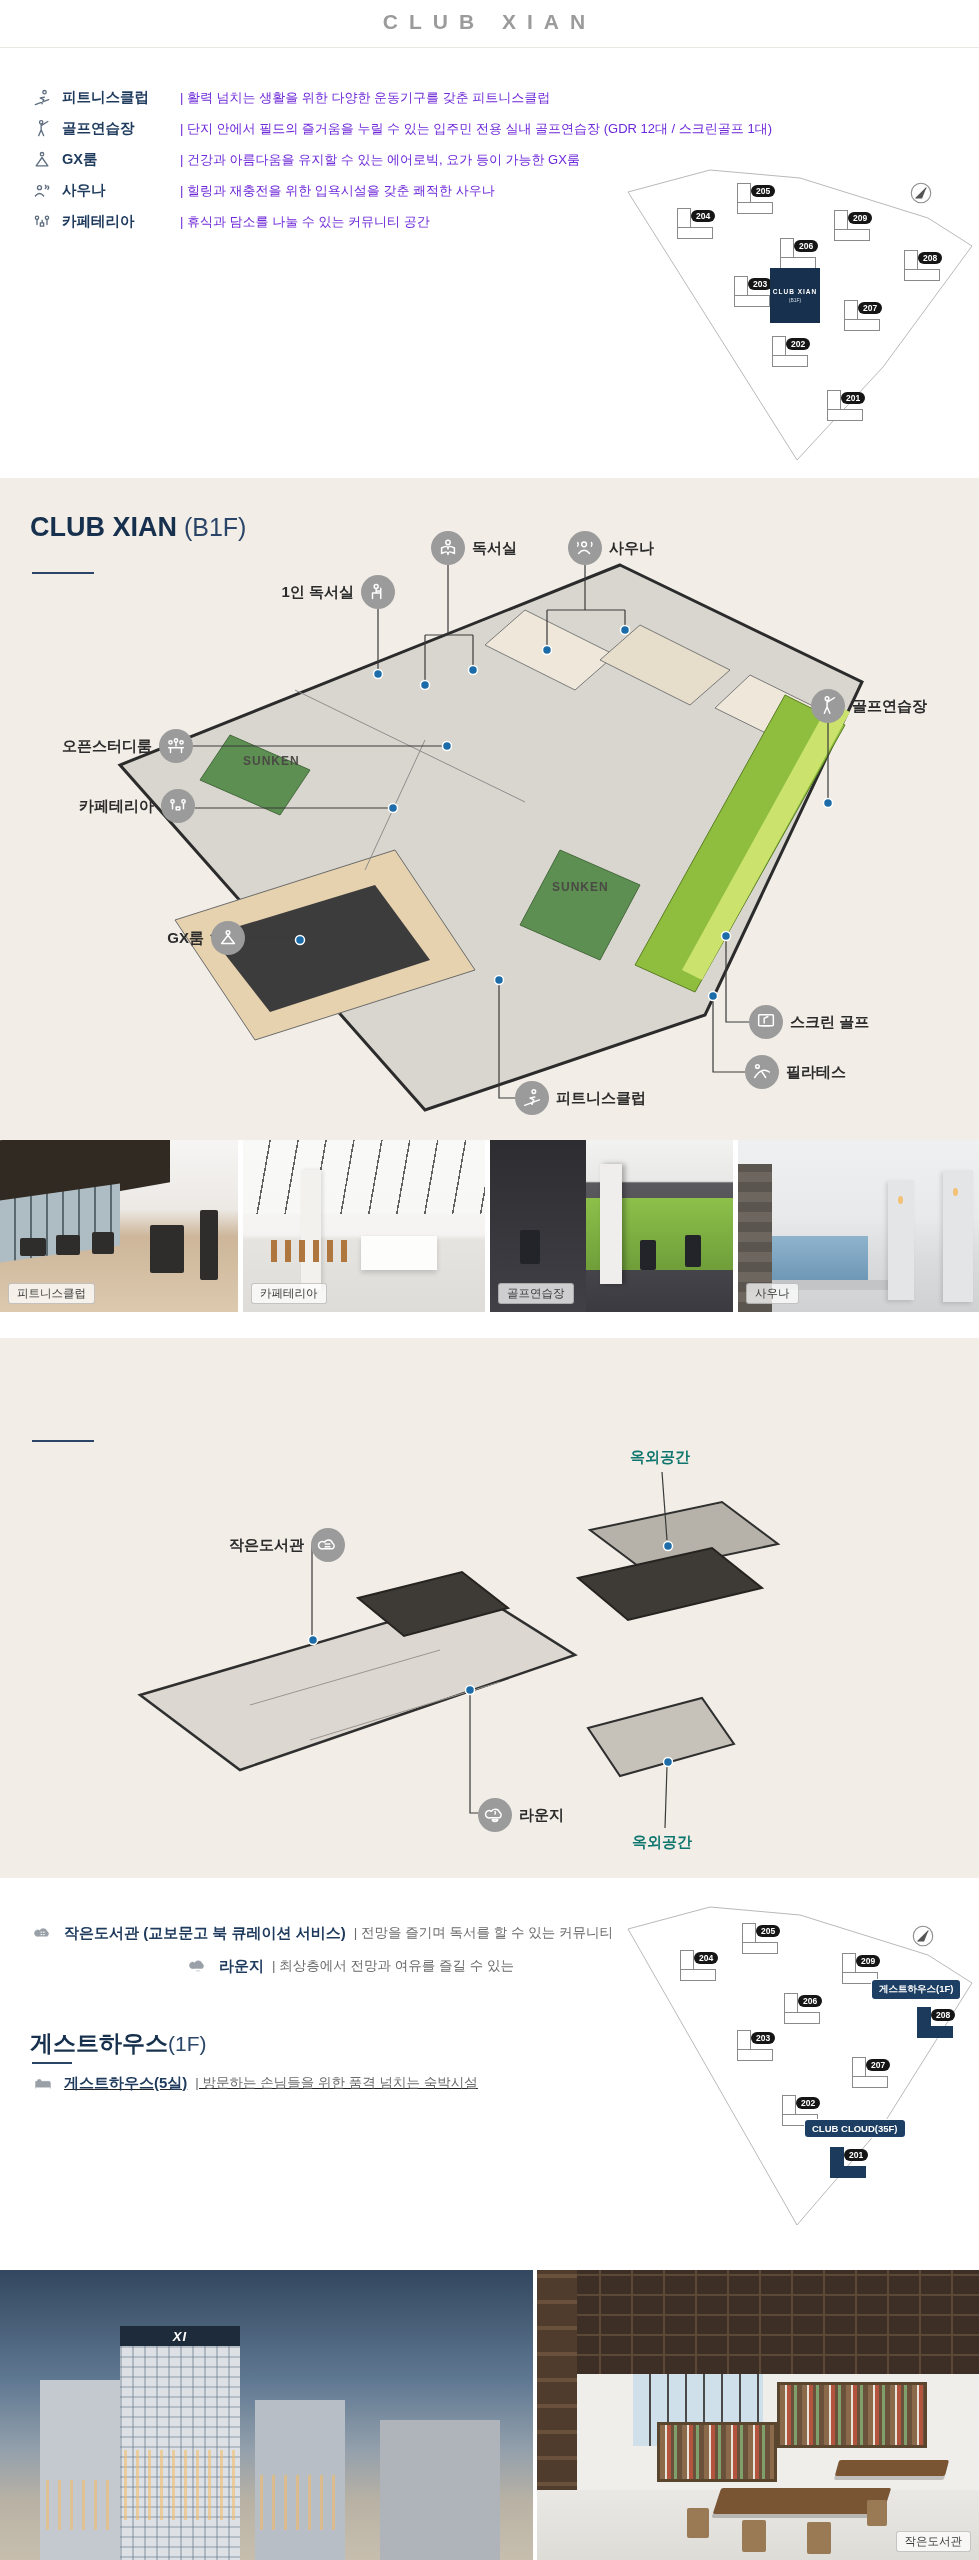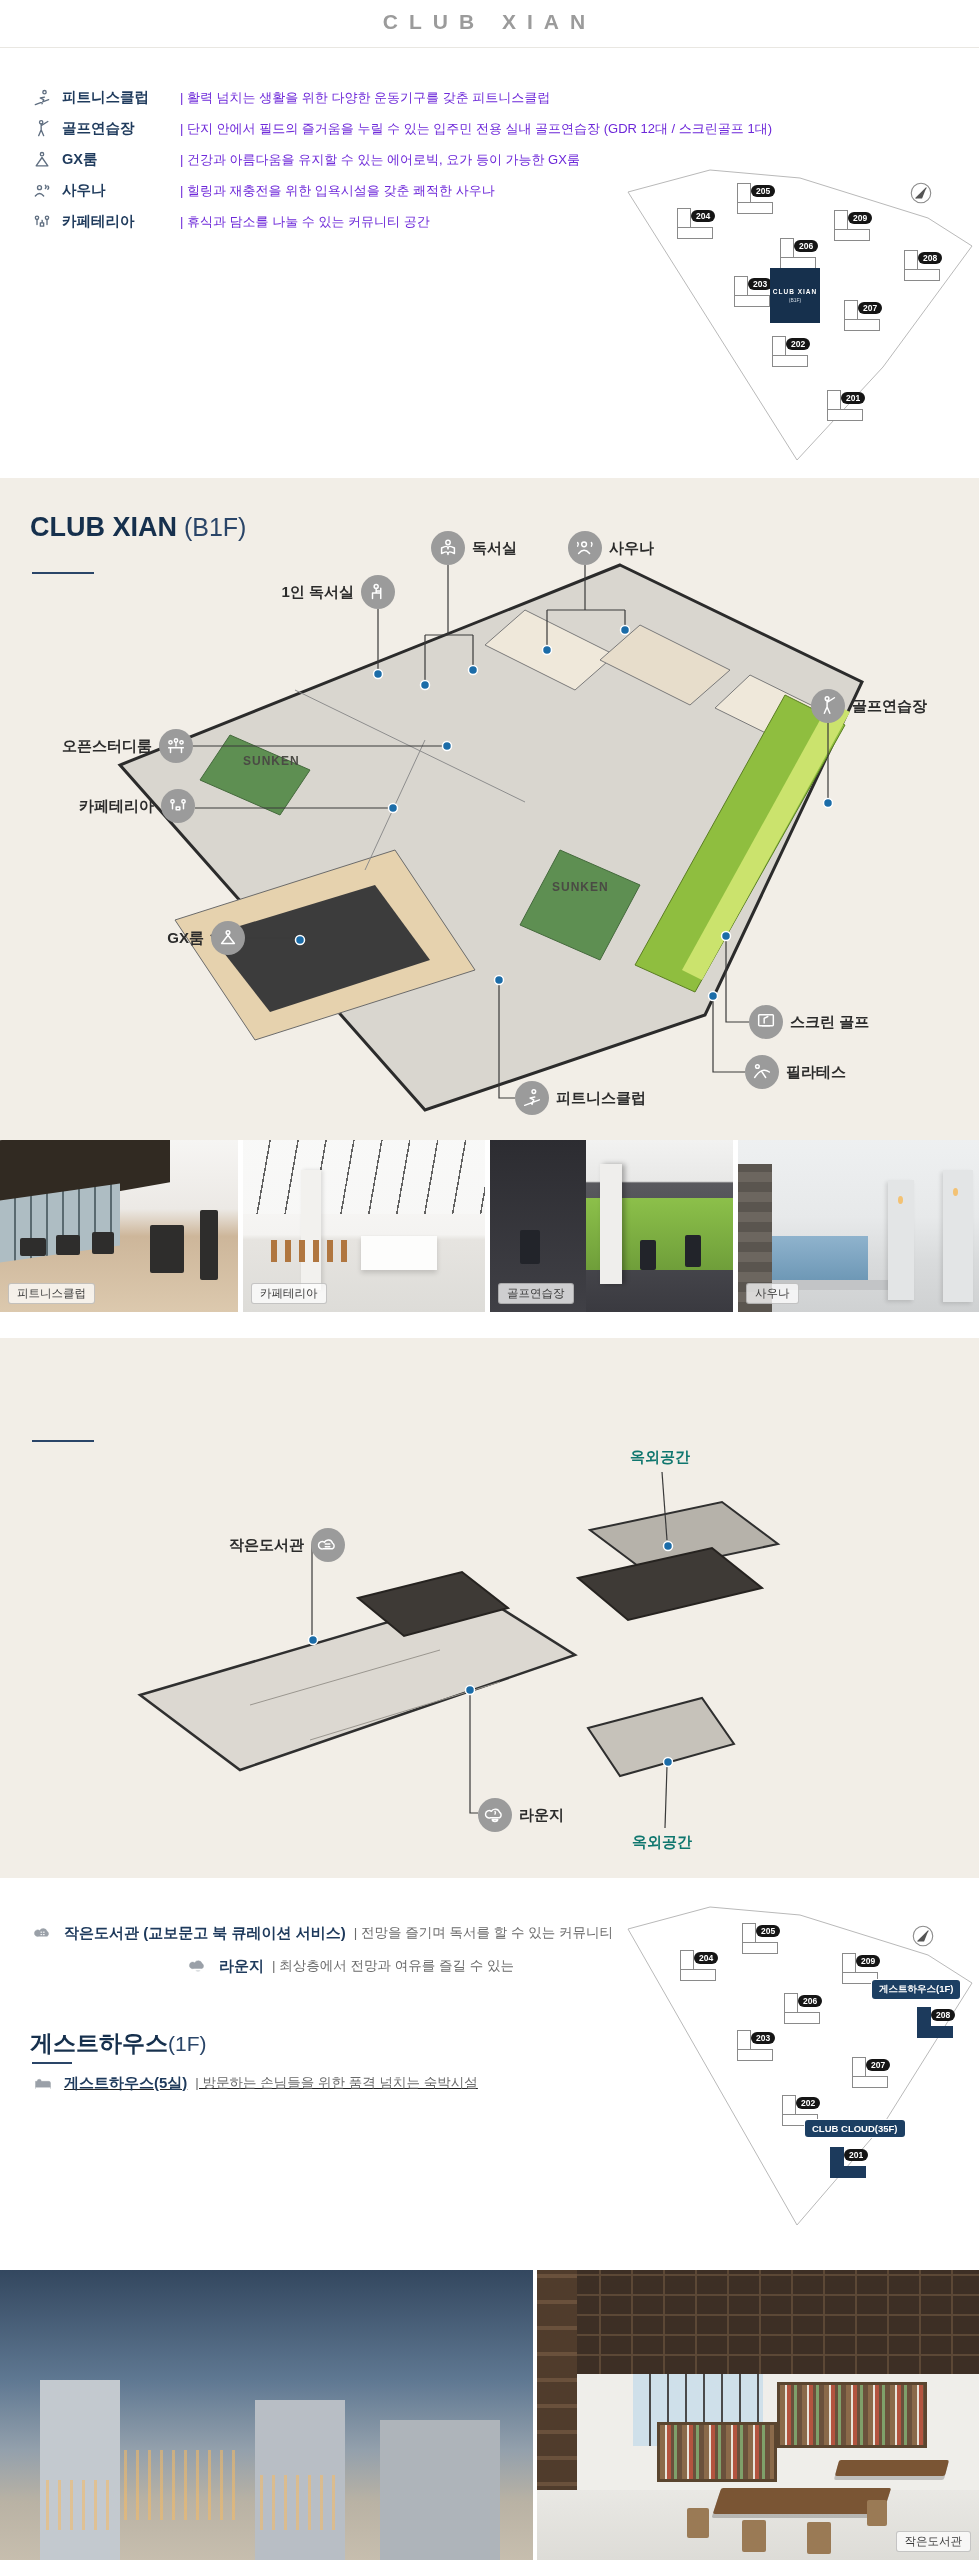--- a/index.html
+++ b/index.html
@@ -551,20 +551,25 @@
           <path d="M7 17 L17 7 L13 17 Z" fill="#555"></path>
           <path d="M7 17 L17 7" stroke="#555" fill="none"></path>
         </svg>
     </div>
   </div>
 
   <div class="bph bph-ext">
     <div class="tower" style="left:40px;top:110px;width:80px;height:180px;background:#c3c9cf;"></div>
     <div class="tower" style="left:255px;top:130px;width:90px;height:160px;background:#b8bec5;"></div>
     <div class="tower" style="left:380px;top:150px;width:120px;height:140px;background:#aeb4ba;"></div>
+    <div class="tower grid" style="left:120px;top:56px;width:120px;height:234px;">
+      <div class="crown">
+          <span class="xi-logo">XI</span>
+        </div>
+    </div>
     <div class="warm" style="left:124px;top:180px;width:112px;height:70px;"></div>
     <div class="warm" style="left:46px;top:210px;width:68px;height:50px;"></div>
     <div class="warm" style="left:260px;top:205px;width:80px;height:55px;"></div>
   </div>
   <div class="bph bph-lib">
     <div class="lib-ceil"></div>
     <div class="lib-colL"></div>
     <div class="lib-win"></div>
     <div class="shelf shelf-frame" style="left:240px;top:112px;width:150px;height:66px;"></div>
     <div class="shelf shelf-frame" style="left:120px;top:152px;width:120px;height:60px;"></div>

